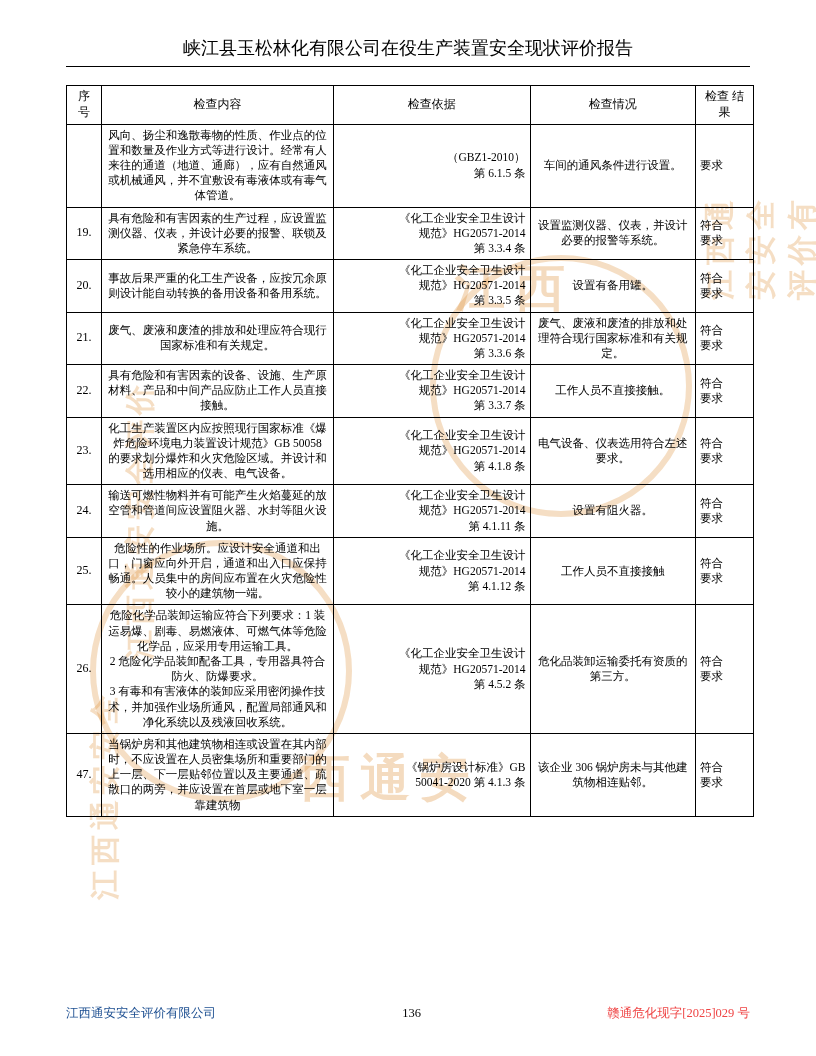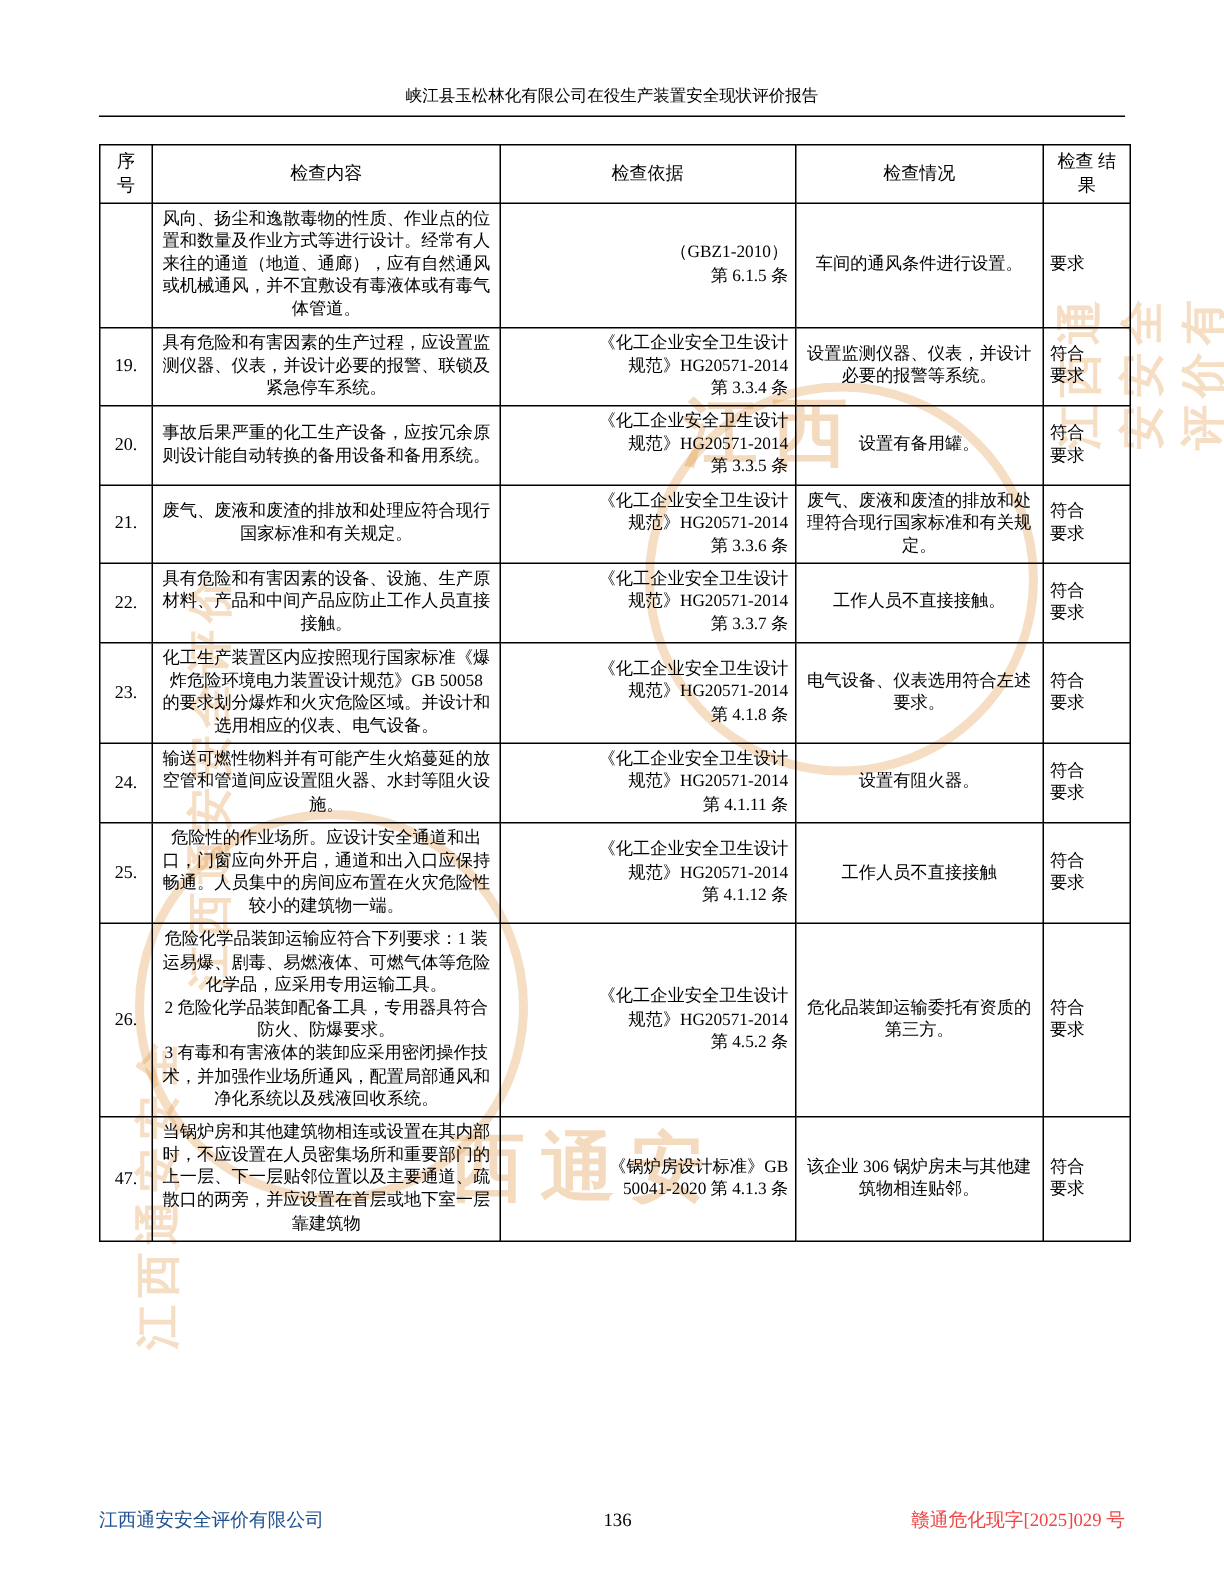--- a/index.html
+++ b/index.html
@@ -59,22 +59,22 @@
   }
   .wm-text-mid.m1 { left: 700px; top: 300px; }
   .wm-text-mid.m2 { left: 120px; top: 660px; }
   .wm-text-mid.m3 { left: 85px; top: 900px; }
 
   
   .doc-header {
     position: relative;
     z-index: 2;
     text-align: center;
-    font-size: 11px;
-    padding-top: 56px;
+    font-size: 18px;
+    padding-top: 36px;
     font-family: Liberation Serif, serif;
   }
   .doc-header-rule {
     position: relative;
     z-index: 2;
     margin: 6px 66px 0 66px;
     border-bottom: 1px solid #000;
   }
 
   

